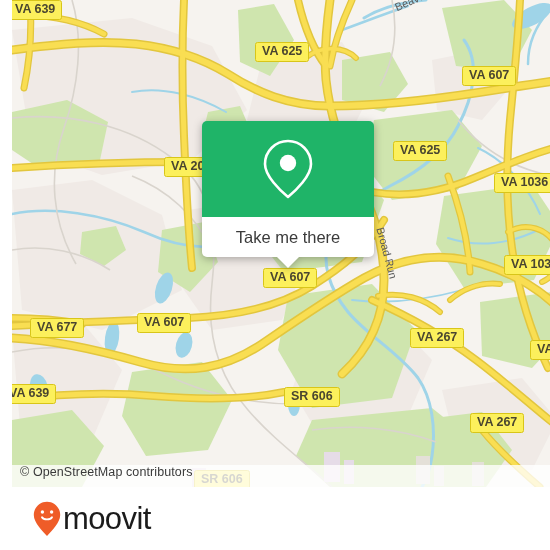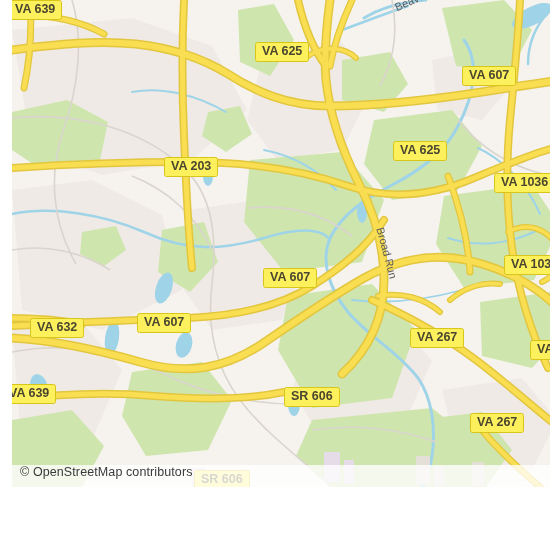--- a/index.html
+++ b/index.html
@@ -239,34 +239,55 @@
 
     <div class="shield" style="left:-4px;top:0px;">VA 639</div>
     <div class="shield" style="left:243px;top:42px;">VA 625</div>
     <div class="shield" style="left:450px;top:66px;">VA 607</div>
     <div class="shield" style="left:381px;top:141px;">VA 625</div>
     <div class="shield" style="left:482px;top:173px;">VA 1036</div>
     <div class="shield" style="left:152px;top:157px;">VA 203</div>
     <div class="shield" style="left:492px;top:255px;">VA 1036</div>
     <div class="shield" style="left:251px;top:268px;">VA 607</div>
     <div class="shield" style="left:125px;top:313px;">VA 607</div>
-    <div class="shield" style="left:18px;top:318px;">VA 632</div>
+    <div class="shield" style="left:18px;top:318px;">VA 677</div>
     <div class="shield" style="left:398px;top:328px;">VA 267</div>
     <div class="shield" style="left:518px;top:340px;">VA 1036</div>
     <div class="shield" style="left:-10px;top:384px;">VA 639</div>
     <div class="shield" style="left:272px;top:387px;">SR 606</div>
     <div class="shield" style="left:458px;top:413px;">VA 267</div>
     <div class="shield" style="left:182px;top:470px;">SR 606</div>
 
 
     <div class="water-label" style="left:381px;top:2px;transform:rotate(-24deg);transform-origin:left top;">Beaver Dam</div>
     <div class="water-label" style="left:374px;top:226px;transform:rotate(75deg);transform-origin:left top;">Broad Run</div>
 
     <div id="attribution">
       <span>© OpenStreetMap contributors</span>
     </div>
   </div>
 
+  <div id="callout">
+    <div id="callout-head">
+      <svg width="52" height="62" viewBox="0 0 52 62">
+        <path d="M26,3 C38.7,3 49,13.3 49,26 C49,38 34,52.5 26,59 C18,52.5 3,38 3,26 C3,13.3 13.3,3 26,3 Z" fill="none" stroke="#ffffff" stroke-width="2.6" stroke-linejoin="round"></path>
+        <circle cx="26" cy="25" r="8.2" fill="#ffffff"></circle>
+      </svg>
+    </div>
+    <div id="callout-body">
+      <span id="callout-label">Take me there</span>
+    </div>
+    <div id="callout-tail"></div>
+  </div>
 
   <div id="bottombar">
+    <div id="moovit-logo">
+      <svg width="30" height="36" viewBox="0 0 30 36">
+        <path d="M15,0.8 C22.3,0.8 28.2,6.7 28.2,14 C28.2,21.6 19.4,30.2 15,35 C10.6,30.2 1.8,21.6 1.8,14 C1.8,6.7 7.7,0.8 15,0.8 Z" fill="#ef5c28"></path>
+        <circle cx="10.4" cy="11" r="1.7" fill="#ffffff"></circle>
+        <circle cx="19.6" cy="11" r="1.7" fill="#ffffff"></circle>
+        <path d="M10,16.3 C11.6,19.1 18.4,19.1 20,16.3" fill="none" stroke="#ffffff" stroke-width="1.9" stroke-linecap="round"></path>
+      </svg>
+      <span class="wordmark">moovit</span>
+    </div>
   </div>
 
 </div>
 
 </body></html>

